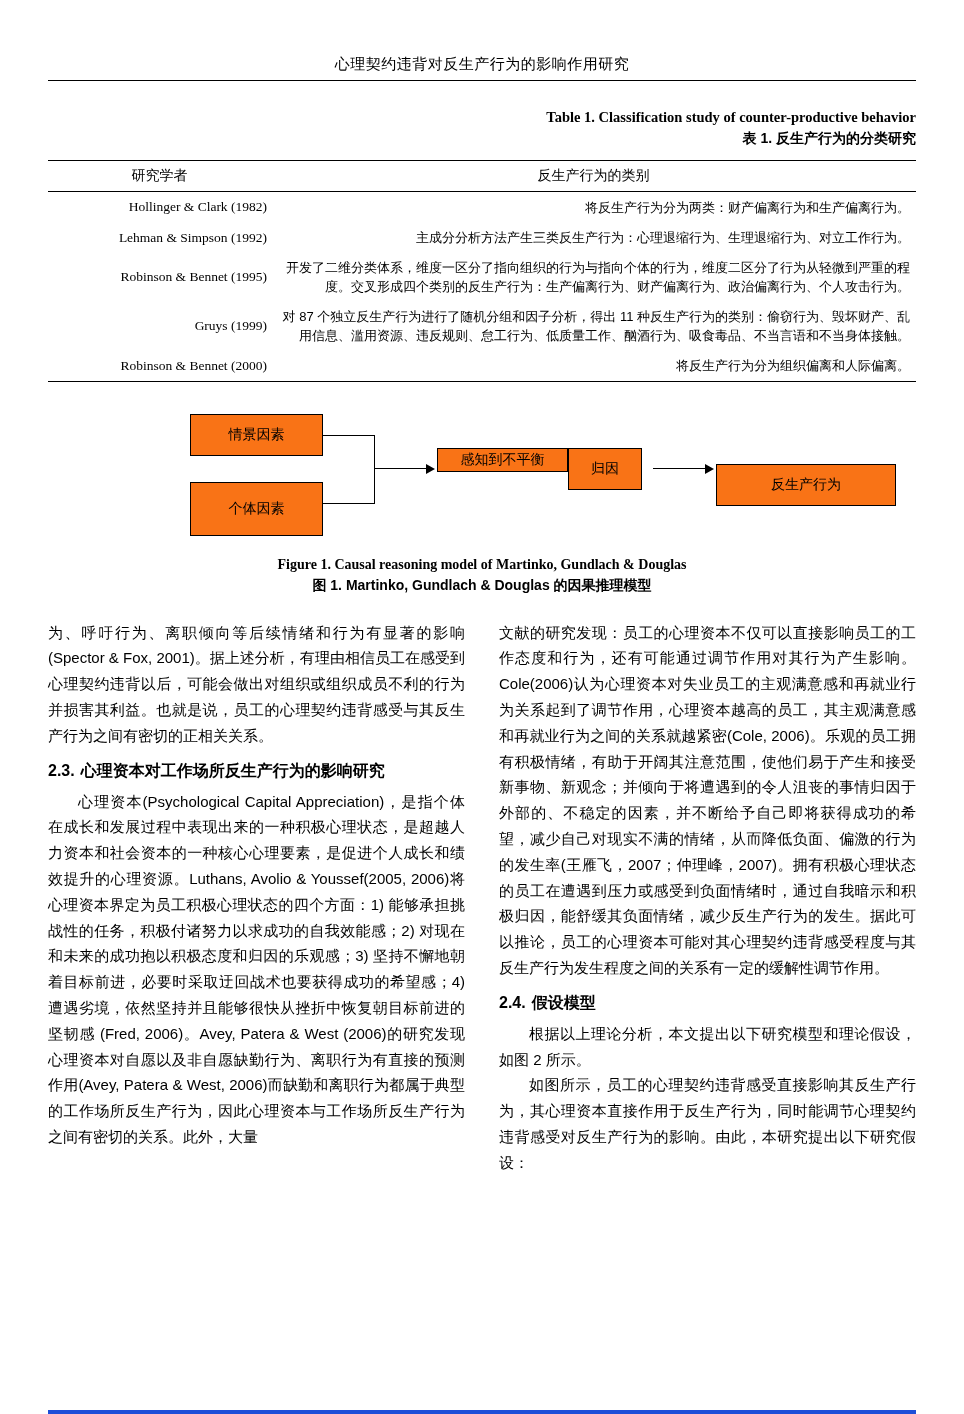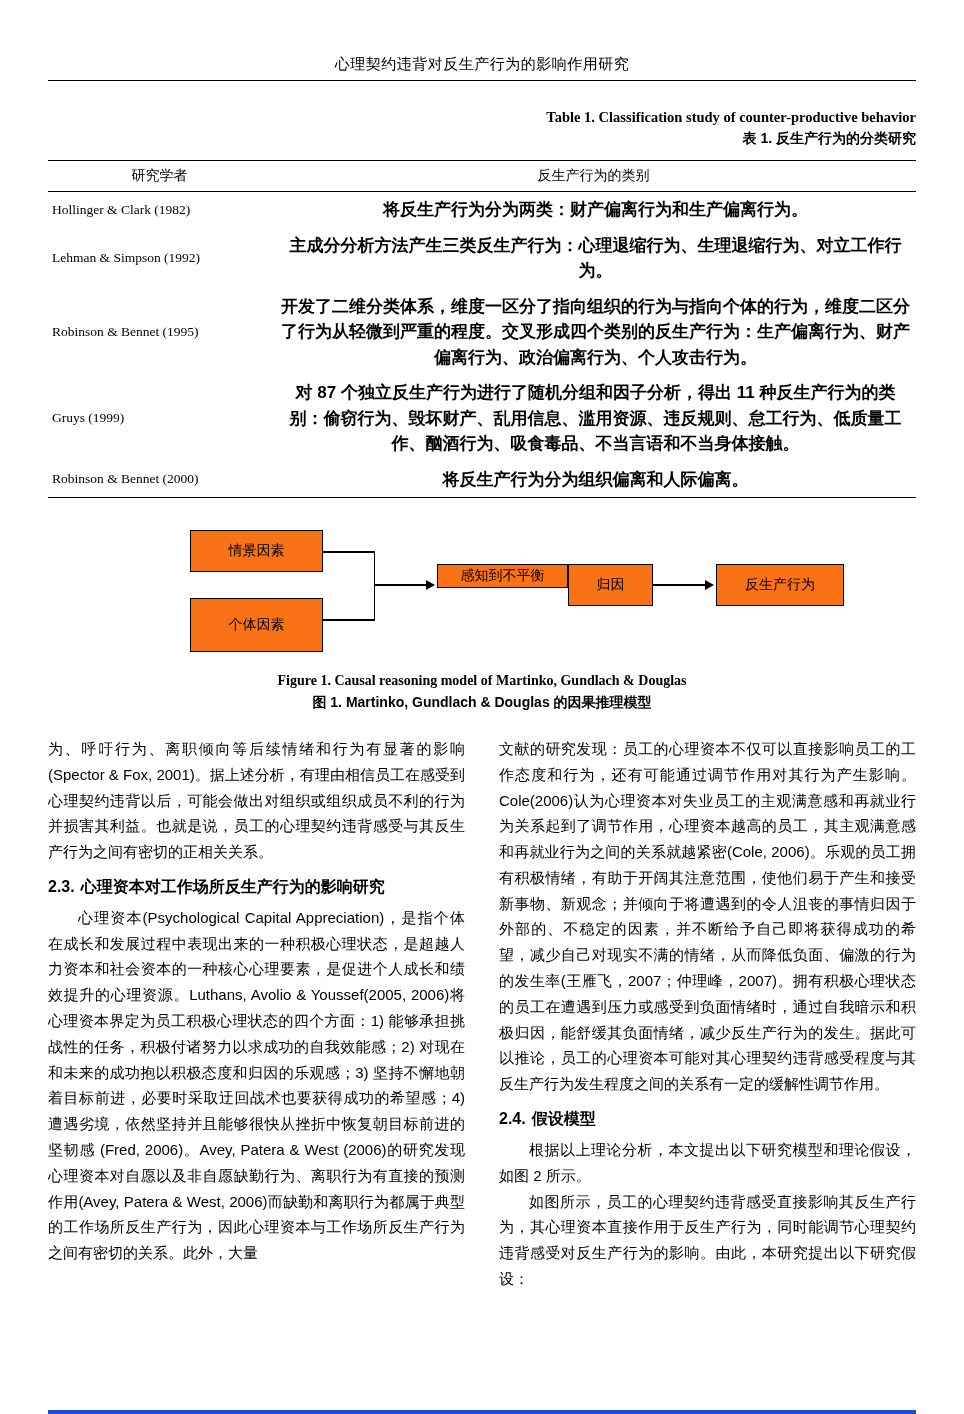--- a/index.html
+++ b/index.html
@@ -66,32 +66,31 @@
   }
   table.cls tbody tr:last-child {
     border-bottom: 1.6px solid #000;
   }
   table.cls td {
     padding: 5px 4px;
     vertical-align: middle;
     line-height: 1.5;
   }
   table.cls td.author {
-    text-align: left;
+    text-align: right;
     width: 215px;
     font-size: 13.5px;
     white-space: nowrap;
   }
   table.cls td.desc {
-    text-align: center;
-    font-family: "Liberation Sans", sans-serif;
-    font-size: 17px;
+    text-align: right;
+    font-family: "Liberation Sans", sans-serif;
+    font-size: 13px;
     padding-left: 10px;
     padding-right: 6px;
-    font-weight: bold;
   }
 
   
   .figure-wrap {
     position: relative;
     height: 145px;
     margin-top: 22px;
   }
   .fbox {
     position: absolute;
@@ -226,26 +225,26 @@
     <div class="fbox" style="left:142px; top:10px; width:133px; height:42px;">情景因素</div>
     <div class="fbox" style="left:142px; top:78px; width:133px; height:54px;">个体因素</div>
 
     <div class="fline" style="left:275px; top:31px; width:52px; height:1.4px;"></div>
     <div class="fline" style="left:275px; top:99px; width:52px; height:1.4px;"></div>
     <div class="fline" style="left:326px; top:31px; width:1.4px; height:69px;"></div>
     <div class="fline" style="left:326px; top:64px; width:52px; height:1.4px;"></div>
     <div class="arrow-head" style="left:378px; top:60px;"></div>
 
     <div class="fbox" style="left:389px; top:44px; width:131px; height:24px;">感知到不平衡</div>
-    <div class="fbox" style="left:520px; top:44px; width:85px; height:42px;">归因</div>
+    <div class="fbox" style="left:520px; top:44px; width:74px; height:42px;">归因</div>
 
     <div class="fline" style="left:605px; top:64px; width:53px; height:1.4px;"></div>
     <div class="arrow-head" style="left:657px; top:60px;"></div>
 
-    <div class="fbox" style="left:668px; top:44px; width:128px; height:42px;">反生产行为</div>
+    <div class="fbox" style="left:668px; top:60px; width:180px; height:42px;">反生产行为</div>
   </div>
 
   <div class="fig-caption">
     <div>Figure 1. Causal reasoning model of Martinko, Gundlach &amp; Douglas</div>
     <div class="cn">图 1. Martinko, Gundlach &amp; Douglas 的因果推理模型</div>
   </div>
 
   <div class="columns">
 
     <div class="col">

